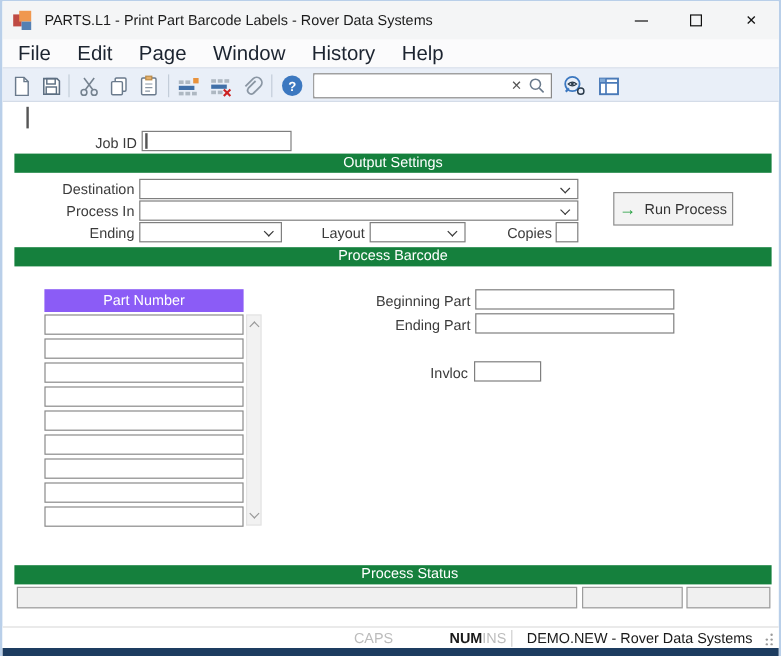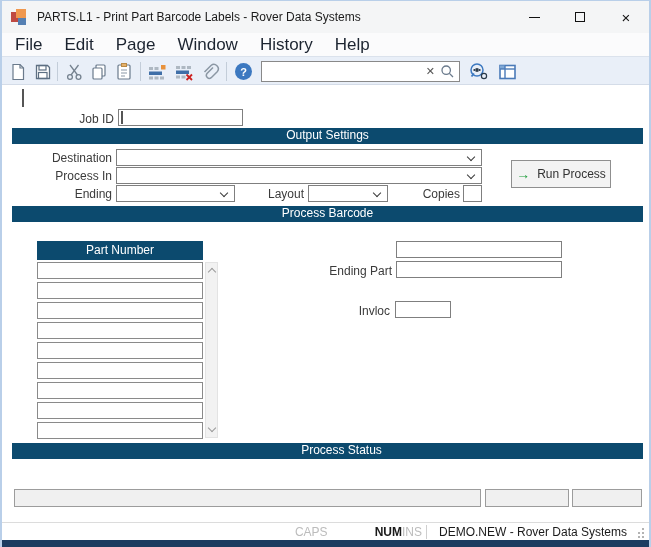--- a/index.html
+++ b/index.html
@@ -33,30 +33,30 @@
     border-top:1px solid #dbe2ec; border-bottom:1px solid #d4dce8; }
   .tbtn{ position:absolute; top:3px; width:24px; height:23px; display:flex; align-items:center; justify-content:center; }
   .tsep{ position:absolute; top:5px; width:1px; height:19px; background:#c3cdd9; }
   .searchbox{ position:absolute; left:259px; top:4px; width:199px; height:21px; background:#fff;
     border:1px solid #898989; display:flex; align-items:center; }
   .searchbox input{ flex:1; border:none; outline:none; height:17px; font:12px "Liberation Sans",sans-serif; padding:0 4px; min-width:0; }
   .sb-clear{ font-size:11px; color:#555; padding:0 5px; }
   
   .form-label{ position:absolute; font-size:12px; color:#3b3b3b; text-align:right; white-space:nowrap; }
   .tinput{ position:absolute; background:#fff; border:1px solid #7f7f7f; font:12px "Liberation Sans",sans-serif; padding:0 3px; }
-  .secbar{ position:absolute; left:10px; width:631px; height:16px; background:#0c4a6e; color:#fff;
+  .secbar{ position:absolute; left:10px; width:631px; height:16px; background:#15803d; color:#fff;
     font-size:12px; text-align:center; line-height:15px; }
   .dd{ position:absolute; background:#fff; border:1px solid #7f7f7f; height:17px; }
   .dd .chev{ position:absolute; right:7px; top:4px; width:6px; height:6px;
     border-right:1.4px solid #3a3a3a; border-bottom:1.4px solid #3a3a3a; transform:rotate(45deg); }
   .run-btn{ position:absolute; left:509px; top:159px; width:100px; height:28px; background:#f3f3f3;
     border:1px solid #8f8f8f; font:12px "Liberation Sans",sans-serif; color:#333;
     display:flex; align-items:center; justify-content:center; gap:7px; }
   .run-arrow{ color:#1f9e3c; font-size:14px; font-weight:bold; }
-  .pn-header{ position:absolute; left:35px; top:240px; width:166px; height:19px; background:#0c4a6e;
+  .pn-header{ position:absolute; left:35px; top:240px; width:166px; height:19px; background:#8b5cf6;
     color:#fff; font-size:12px; text-align:center; line-height:19px; }
   .pn-input{ position:absolute; left:35px; width:166px; height:17px; background:#fff;
     border:1px solid #8a8a8a; font:12px "Liberation Sans",sans-serif; padding:0 3px; }
   .pn-scroll{ position:absolute; left:203px; top:261px; width:13px; height:176px; background:#f2f2f2;
     border:1px solid #e3e3e3; }
   .scroll-arrow{ position:absolute; left:3px; width:6px; height:6px;
     border-right:1.3px solid #9a9a9a; border-bottom:1.3px solid #9a9a9a; }
   .scroll-up{ top:6px; transform:rotate(-135deg); }
   .scroll-down{ bottom:6px; transform:rotate(45deg); }
   .statusbox{ position:absolute; top:488px; height:18px; background:#f0f0f0; border:1px solid #9c9c9c; }
@@ -259,29 +259,30 @@
       <input class="pn-input" style="top: 361px;">
       <input class="pn-input" style="top: 381px;">
       <input class="pn-input" style="top: 401px;">
       <input class="pn-input" style="top: 421px;">
     </div>
   <div class="pn-scroll">
     <span class="scroll-arrow scroll-up"></span>
     <span class="scroll-arrow scroll-down"></span>
   </div>
 
+  <label class="form-label" style="left:280px; top:243px; width:110px;">Beginning Part</label>
   <input class="tinput" style="left: 394px; top: 240px; width: 166px; height: 17px;" value="">
 
   <label class="form-label" style="left:280px; top:263px; width:110px;">Ending Part</label>
   <input class="tinput" style="left: 394px; top: 260px; width: 166px; height: 17px;" value="">
 
   <label class="form-label" style="left:320px; top:303px; width:68px;">Invloc</label>
   <input class="tinput" style="left: 393px; top: 300px; width: 56px; height: 17px;" value="">
 
-  <div class="secbar" style="top:442px;padding-left:28px;">Process Status</div>
+  <div class="secbar" style="top:470px;padding-left:28px;">Process Status</div>
   <div class="statusbox" style="left:12px; width:467px;"></div>
   <div class="statusbox" style="left:483px; width:84px;"></div>
   <div class="statusbox" style="left:570px; width:70px;"></div>
 
   <div class="statusbar">
     <span class="kbd-ind ind-off">CAPS</span>
     <span class="kbd-ind ind-on">NUM</span>
     <span class="kbd-ind ind-off">INS</span>
     <span class="sb-sep"></span>
     <span class="session">DEMO.NEW - Rover Data Systems</span>

